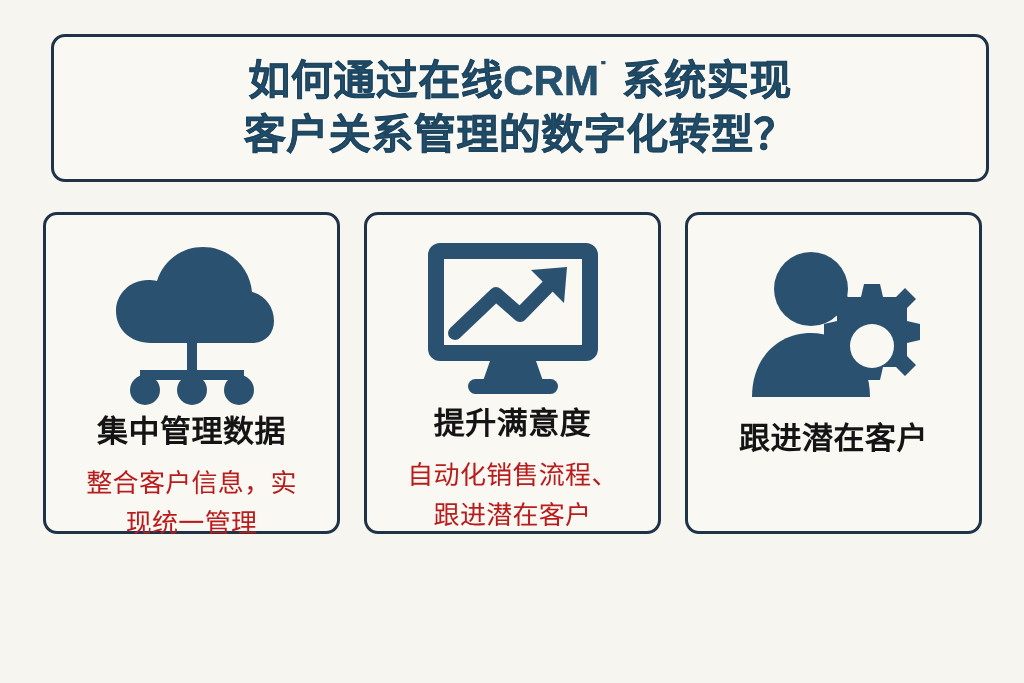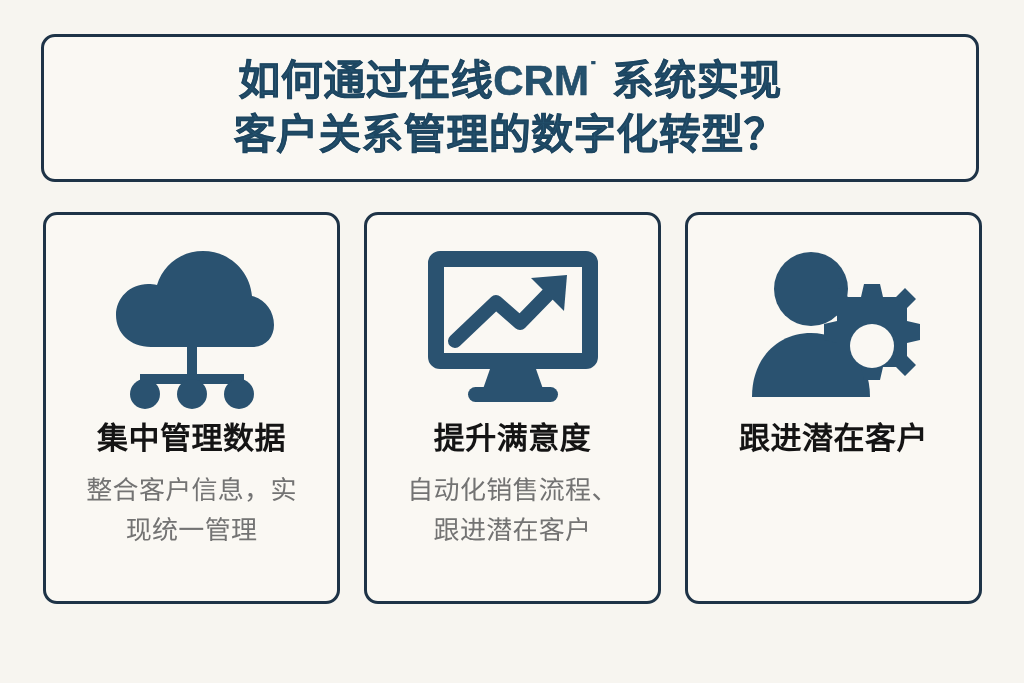--- a/index.html
+++ b/index.html
@@ -21,21 +21,21 @@
     left: 0; top: 0;
     width: 1024px;
     height: 683px;
     background: #f7f5f0;
     box-sizing: border-box;
   }
 
   
   .title-box {
     position: absolute;
-    left: 41px;
+    left: 51px;
     top: 34px;
     width: 938px;
     height: 148px;
     box-sizing: border-box;
     border: 3px solid #1e3347;
     border-radius: 14px;
     background: #faf8f3;
     display: flex;
     flex-direction: column;
     align-items: center;
@@ -61,21 +61,21 @@
     line-height: 0;
     letter-spacing: 2px;
   }
 
   
   .cards {
     position: absolute;
     left: 43px;
     top: 212px;
     width: 939px;
-    height: 392px;
+    height: 322px;
     display: flex;
     justify-content: space-between;
     align-items: stretch;
   }
   .card {
     width: 297px;
     box-sizing: border-box;
     border: 3px solid #1e3347;
     border-radius: 14px;
     background: #faf8f3;
@@ -98,21 +98,21 @@
     color: #141414;
     font-weight: bold;
     font-size: 31px;
     line-height: 38px;
     margin-top: 8px;
     text-align: center;
     white-space: nowrap;
     letter-spacing: 0.5px;
   }
   .card-body {
-    color: #737373;
+    color: #b91c1c;
     font-size: 26px;
     line-height: 40px;
     text-align: center;
     margin-top: 12px;
     max-width: 232px;
     letter-spacing: 0.3px;
     word-break: break-all;
   }
 </style>
 </head>

